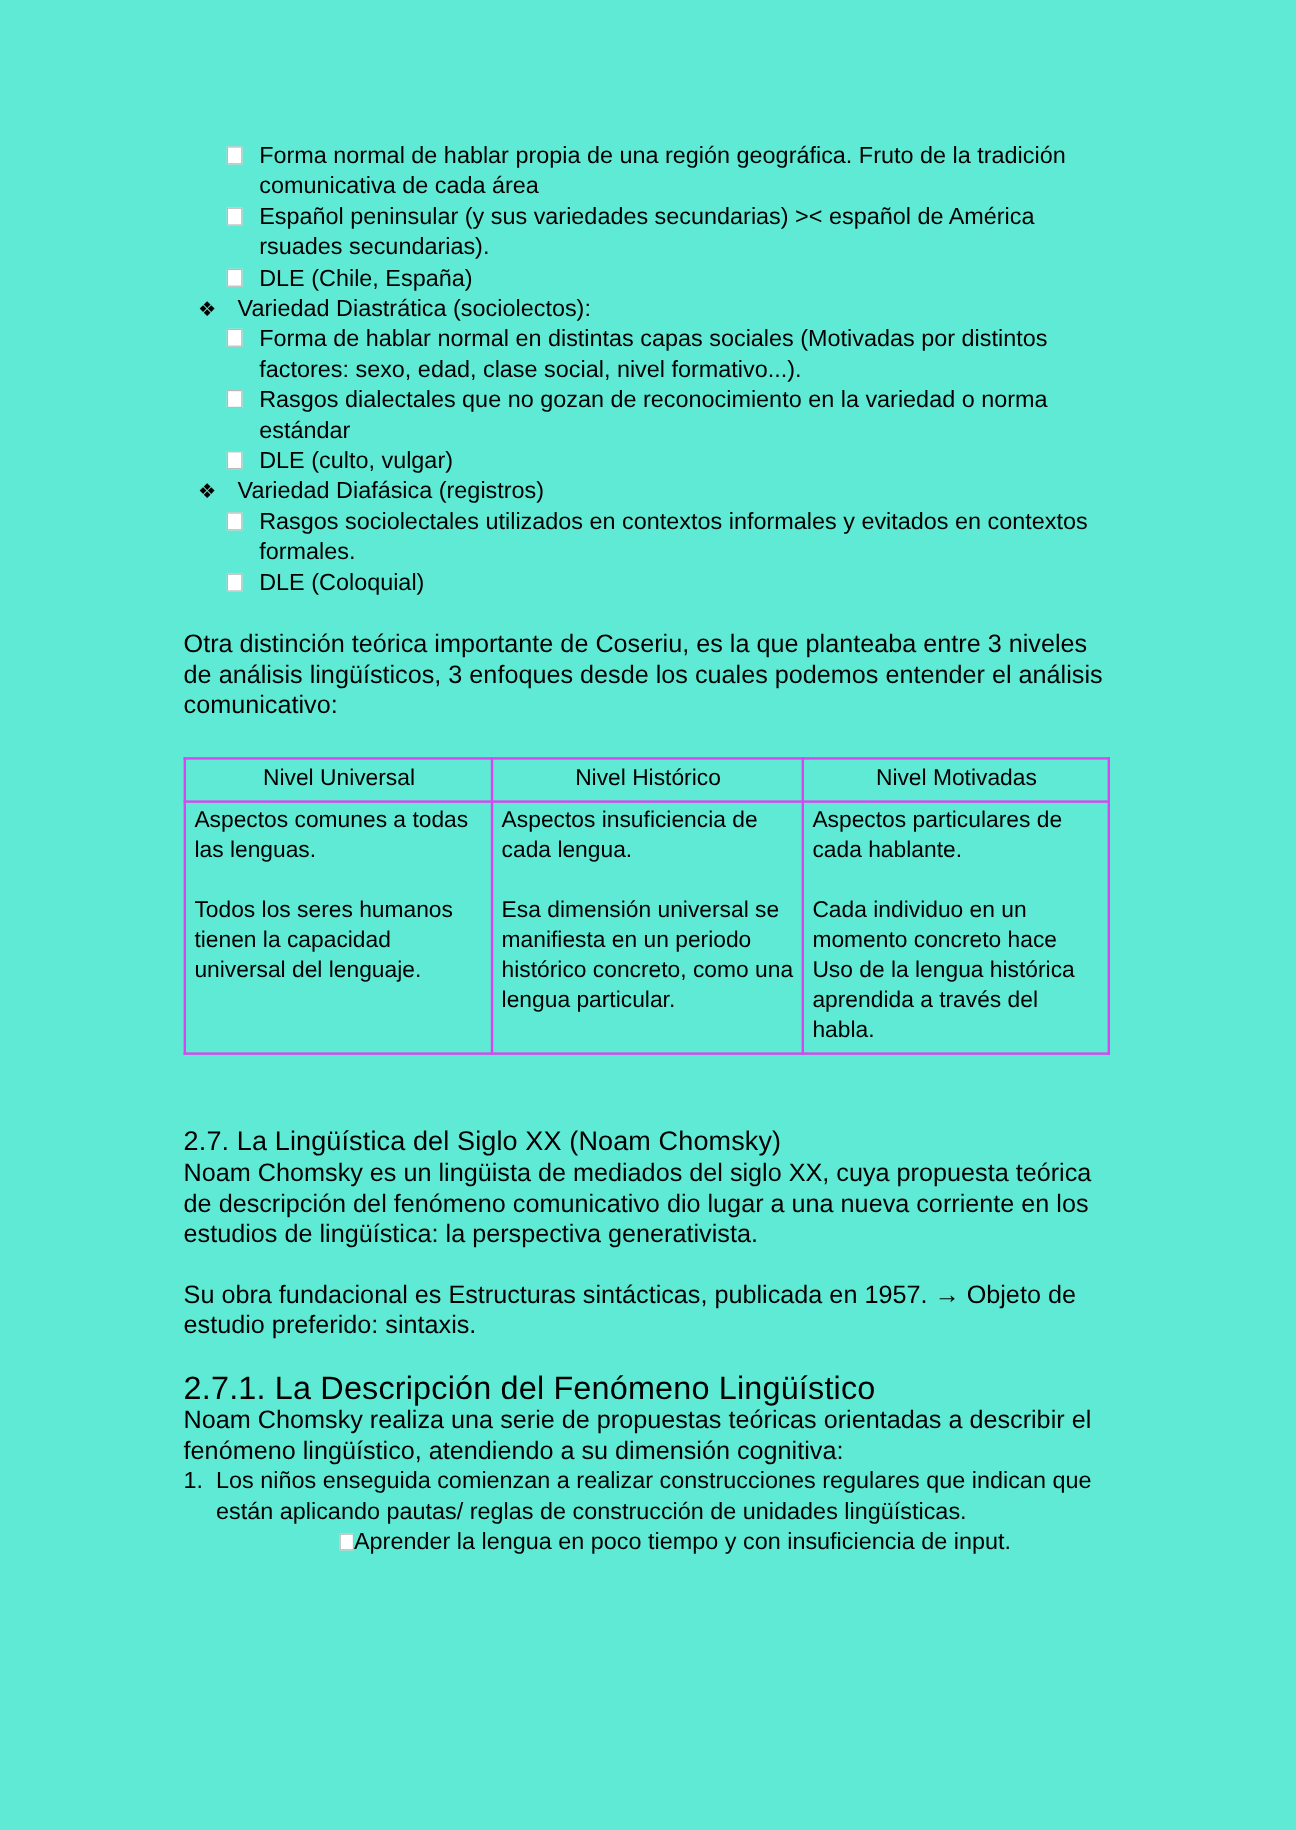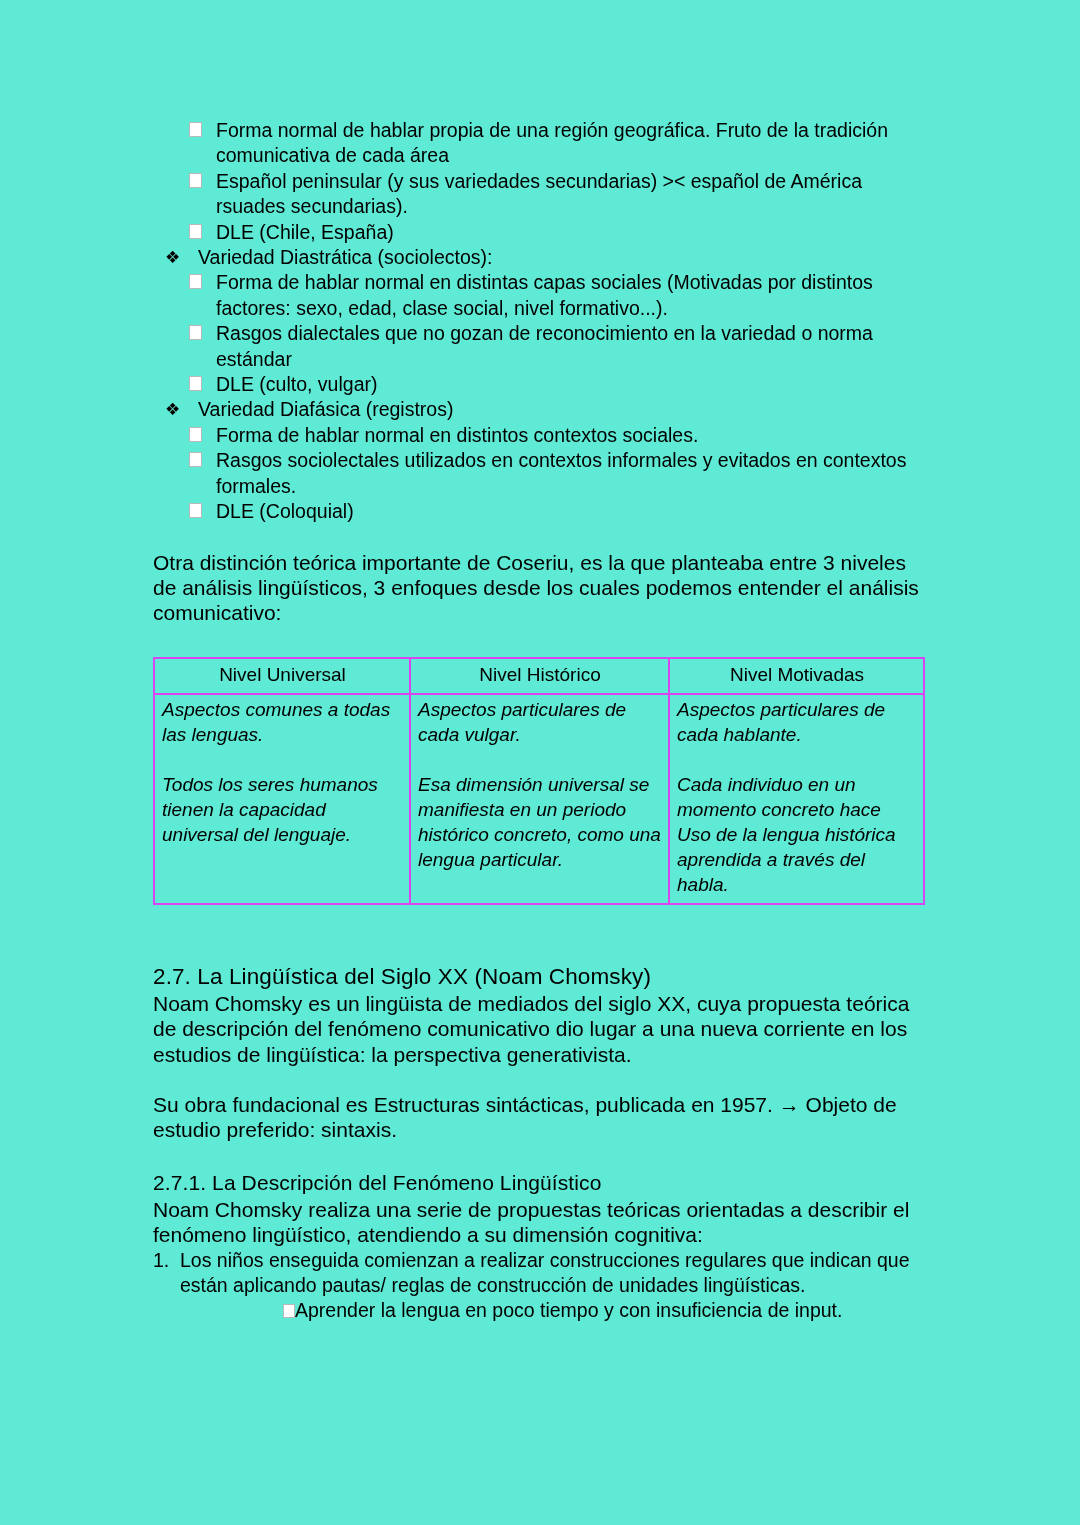--- a/index.html
+++ b/index.html
@@ -100,32 +100,32 @@
   .levels-table col.c1 { width: 256px; }
   .levels-table col.c2 { width: 259px; }
   .levels-table col.c3 { width: 255px; }
   .cell-block {
     display: block;
   }
   .cell-gap {
     display: block;
     height: 25px;
   }
-  .cell-body { height: 204px; font-style: italic; }
+  .cell-body { height: 204px; }
 
   
   h2.sec, h3.subsec {
     margin: 0;
     font-weight: normal;
     font-size: 22.5px;
     line-height: 28px;
     letter-spacing: 0.005em;
   }
   h3.subsec {
-    font-size: 21px;
+    font-size: 27px;
   }
 
   
   ol.numlist {
     list-style: none;
     margin: 0;
     padding: 0;
   }
   ol.numlist > li {
     position: relative;
@@ -197,24 +197,20 @@
     <li class="lvl2">
       <span class="bullet-box"></span>
       <span class="lvl2-text">DLE (culto, vulgar)</span>
     </li>
 
     <li class="lvl1">
       <span class="bullet-star">❖</span>
       <span class="lvl2-text">Variedad Diafásica (registros)</span>
     </li>
 
-    <li class="lvl2">
-      <span class="bullet-box"></span>
-      <span class="lvl2-text">Forma de hablar normal en distintos contextos sociales.</span>
-    </li>
 
     <li class="lvl2">
       <span class="bullet-box"></span>
       <span class="lvl2-text">Rasgos sociolectales utilizados en contextos informales y evitados en contextos formales.</span>
     </li>
 
     <li class="lvl2">
       <span class="bullet-box"></span>
       <span class="lvl2-text">DLE (Coloquial)</span>
     </li>
@@ -240,21 +236,21 @@
       </tr>
     </thead>
     <tbody>
       <tr>
         <td class="cell-body">
           <span class="cell-block">Aspectos comunes a todas las lenguas.</span>
           <span class="cell-gap"></span>
           <span class="cell-block">Todos los seres humanos tienen la capacidad universal del lenguaje.</span>
         </td>
         <td class="cell-body">
-          <span class="cell-block">Aspectos particulares de cada vulgar.</span>
+          <span class="cell-block">Aspectos insuficiencia de cada lengua.</span>
           <span class="cell-gap"></span>
           <span class="cell-block">Esa dimensión universal se manifiesta en un periodo histórico concreto, como una lengua particular.</span>
         </td>
         <td class="cell-body">
           <span class="cell-block">Aspectos particulares de cada hablante.</span>
           <span class="cell-gap"></span>
           <span class="cell-block">Cada individuo en un momento concreto hace Uso de la lengua histórica aprendida a través del habla.</span>
         </td>
       </tr>
     </tbody>

